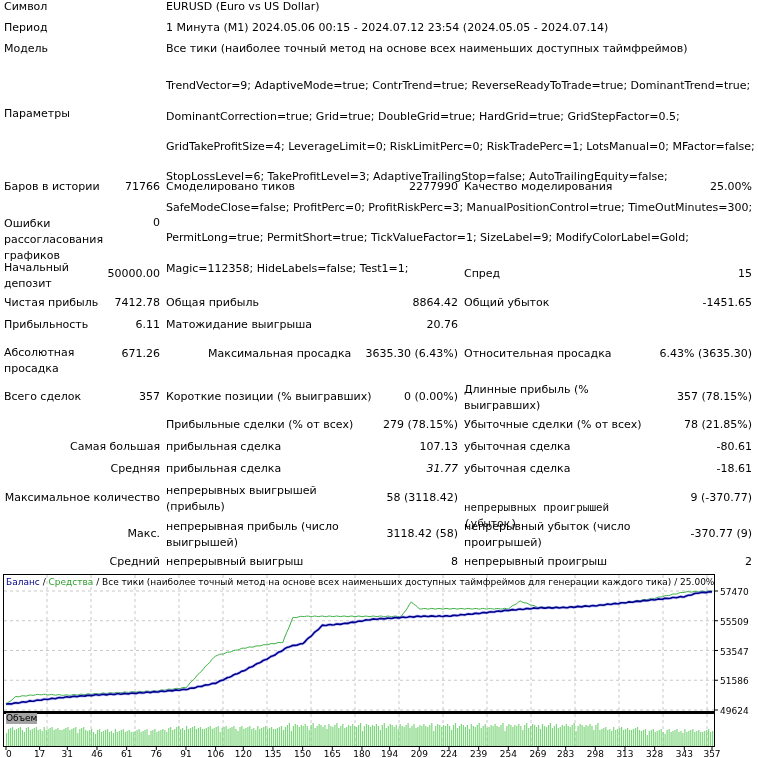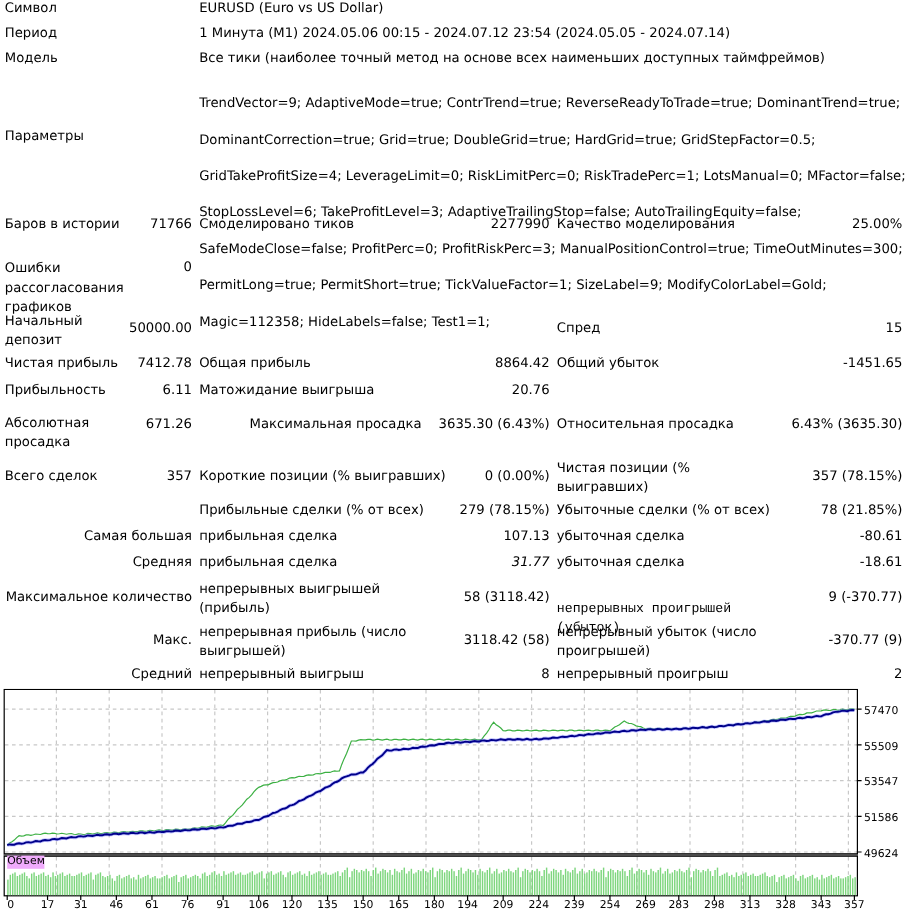--- a/index.html
+++ b/index.html
@@ -66,21 +66,21 @@
 <div class="abs r" style="left:90px;top:347px;width:70px;">671.26</div>
 <div class="abs" style="left:180px;top:347px;margin-left:28px;">Максимальная просадка</div>
 <div class="abs r" style="left:340px;top:347px;width:118px;">3635.30 (6.43%)</div>
 <div class="abs" style="left:464px;top:347px;">Относительная просадка</div>
 <div class="abs r" style="left:630px;top:347px;width:122px;">6.43% (3635.30)</div>
 
 <div class="abs" style="left:4px;top:390px;">Всего сделок</div>
 <div class="abs r" style="left:100px;top:390px;width:60px;">357</div>
 <div class="abs" style="left:166px;top:390px;">Короткие позиции (% выигравших)</div>
 <div class="abs r" style="left:380px;top:390px;width:78px;">0 (0.00%)</div>
-<div class="abs wrap" style="left:464px;top:382px;width:140px;line-height:16px;">Чистая позиции (% выигравших)</div>
+<div class="abs wrap" style="left:464px;top:382px;width:140px;line-height:16px;">Длинные прибыль (% выигравших)</div>
 <div class="abs r" style="left:652px;top:390px;width:100px;">357 (78.15%)</div>
 
 <div class="abs" style="left:166px;top:418px;">Прибыльные сделки (% от всех)</div>
 <div class="abs r" style="left:360px;top:418px;width:98px;">279 (78.15%)</div>
 <div class="abs" style="left:464px;top:418px;">Убыточные сделки (% от всех)</div>
 <div class="abs r" style="left:652px;top:418px;width:100px;">78 (21.85%)</div>
 
 <div class="abs r" style="left:0px;top:440px;width:160px;">Самая большая</div>
 <div class="abs" style="left:166px;top:440px;">прибыльная сделка</div>
 <div class="abs r" style="left:380px;top:440px;width:78px;">107.13</div>
@@ -578,14 +578,17 @@
         <line x1="624.9859943977591" y1="172" x2="624.9859943977591" y2="176" stroke="#000"></line>
         <text x="624.9859943977591" y="183" font-size="9" text-anchor="middle" font-family="DejaVu Sans, sans-serif">313</text>
         <line x1="654.6498599439775" y1="172" x2="654.6498599439775" y2="176" stroke="#000"></line>
         <text x="654.6498599439775" y="183" font-size="9" text-anchor="middle" font-family="DejaVu Sans, sans-serif">328</text>
         <line x1="684.3137254901961" y1="172" x2="684.3137254901961" y2="176" stroke="#000"></line>
         <text x="684.3137254901961" y="183" font-size="9" text-anchor="middle" font-family="DejaVu Sans, sans-serif">343</text>
         <line x1="712" y1="172" x2="712" y2="176" stroke="#000"></line>
         <text x="712" y="183" font-size="9" text-anchor="middle" font-family="DejaVu Sans, sans-serif">357</text>
       </g>
   </svg>
-  <div class="abs cap" style="left:6px;top:139px;line-height:11px;background:#f0abfc;">Объем</div>
+  <div class="abs cap" style="left:6px;top:2px;line-height:12px;">
+    <span style="color:#00008b">Баланс</span><span> / </span><span style="color:#2e9e2e">Средства</span><span> / Все тики (наиболее точный метод на основе всех наименьших доступных таймфреймов для генерации каждого тика) / 25.00%</span>
+  </div>
+  <div class="abs cap" style="left:6px;top:139px;line-height:11px;background:#a3a3a3;">Объем</div>
 </div>
 
 </body></html>

